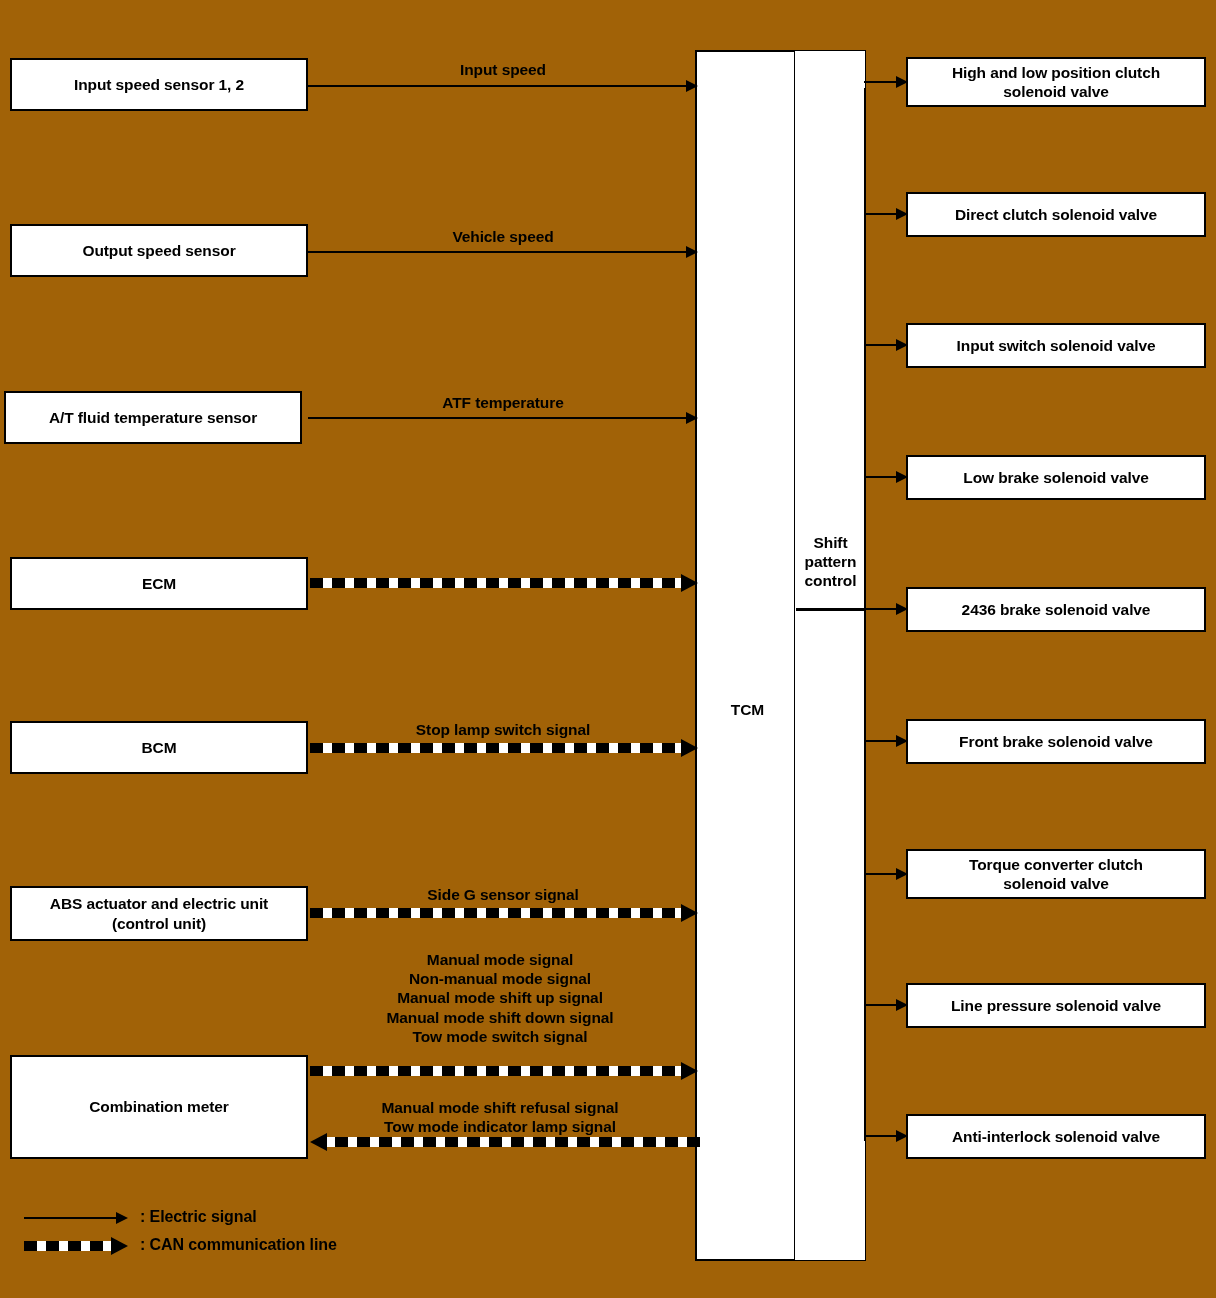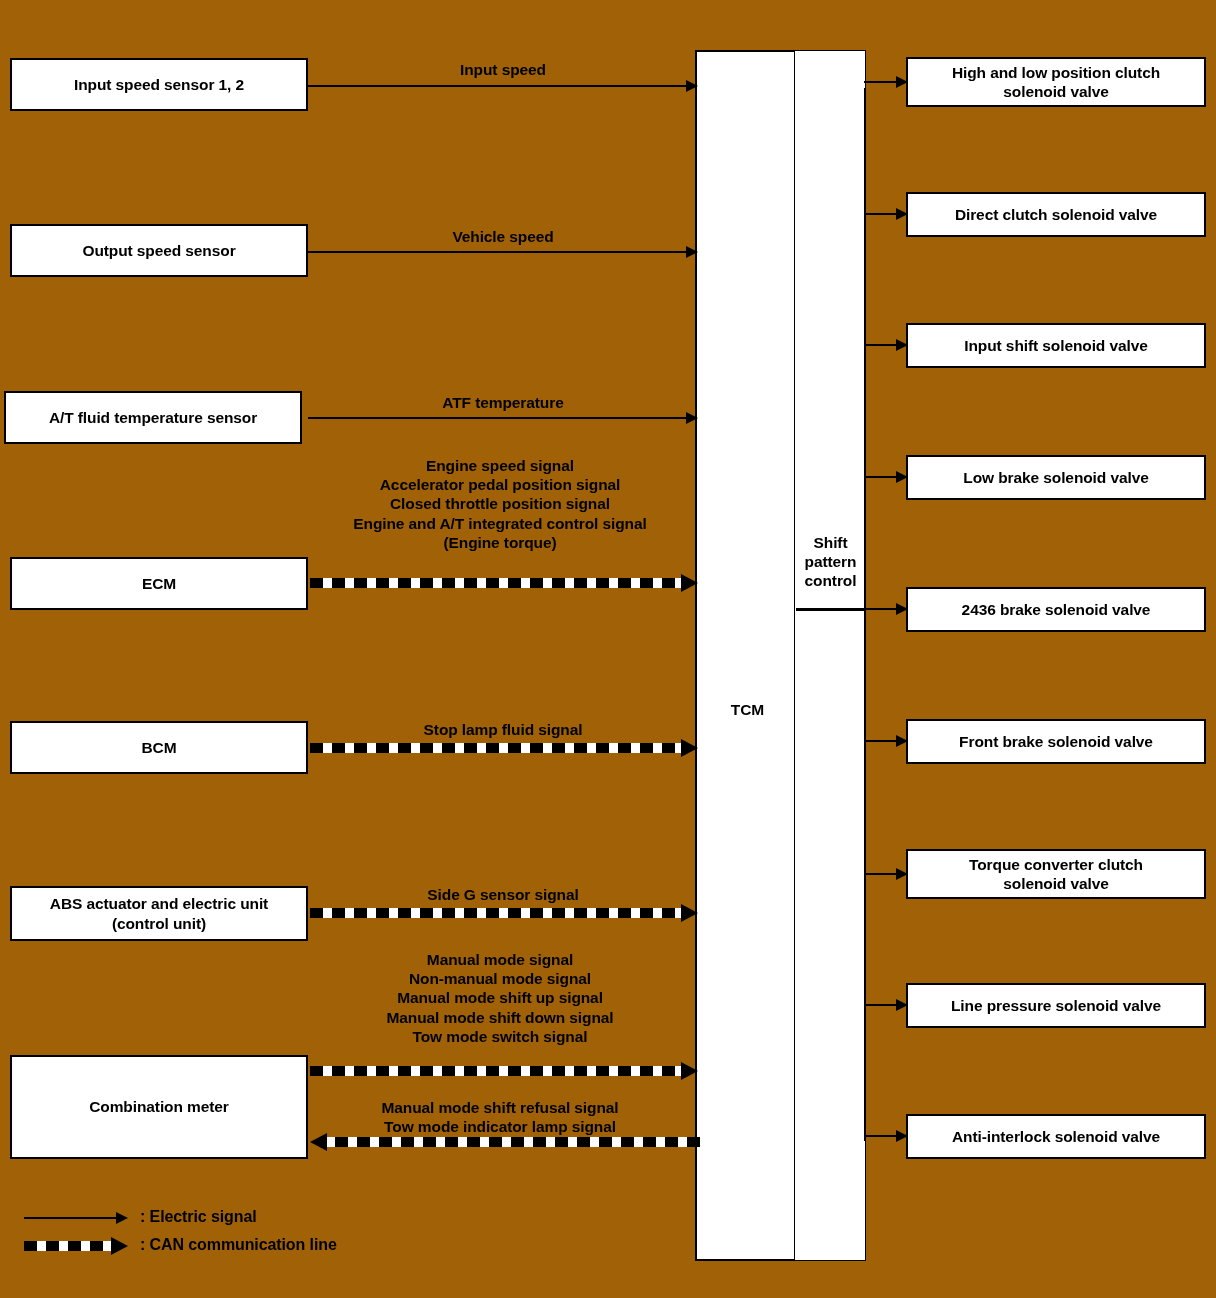--- a/index.html
+++ b/index.html
@@ -192,21 +192,21 @@
 
   <div class="box" style="left:906px; top:192px; width:300px; height:45px;">
     <span>Direct clutch solenoid valve</span>
   </div>
   <div class="e-arrow" style="left:864px; top:208px; width:46px;">
     <div class="shaft" style="width:34px;"></div>
       <div class="head" style="left:32px;"></div>
   </div>
 
   <div class="box" style="left:906px; top:323px; width:300px; height:45px;">
-    <span>Input shift solenoid valve</span>
+    <span>Input switch solenoid valve</span>
   </div>
   <div class="e-arrow" style="left:864px; top:339px; width:46px;">
     <div class="shaft" style="width:34px;"></div>
       <div class="head" style="left:32px;"></div>
   </div>
 
   <div class="box" style="left:906px; top:455px; width:300px; height:45px;">
     <span>Low brake solenoid valve</span>
   </div>
   <div class="e-arrow" style="left:864px; top:471px; width:46px;">
@@ -271,31 +271,26 @@
   <div class="e-arrow" style="left:308px; top:412px; width:390px;">
     <div class="shaft" style="width:380px;"></div>
       <div class="head" style="left:378px;"></div>
   </div>
   <div class="label" style="left:308px; top:393px; width:390px;">ATF temperature</div>
 
   <div class="can-arrow" style="left:310px; top:575px; width:390px;">
     <div class="shaft" style="left:0; width:374px;"></div>
     <div class="head-r" style="left:371px;"></div>
   </div>
-  <div class="label" style="left:300px; top:456px; width:400px; white-space:pre-line;">Engine speed signal
-Accelerator pedal position signal
-Closed throttle position signal
-Engine and A/T integrated control signal
-(Engine torque)</div>
 
   <div class="can-arrow" style="left:310px; top:740px; width:390px;">
     <div class="shaft" style="left:0; width:374px;"></div>
     <div class="head-r" style="left:371px;"></div>
   </div>
-  <div class="label" style="left:308px; top:720px; width:390px;">Stop lamp fluid signal</div>
+  <div class="label" style="left:308px; top:720px; width:390px;">Stop lamp switch signal</div>
 
   <div class="can-arrow" style="left:310px; top:905px; width:390px;">
     <div class="shaft" style="left:0; width:374px;"></div>
     <div class="head-r" style="left:371px;"></div>
   </div>
   <div class="label" style="left:308px; top:885px; width:390px;">Side G sensor signal</div>
 
   <div class="can-arrow" style="left:310px; top:1063px; width:390px;">
     <div class="shaft" style="left:0; width:374px;"></div>
     <div class="head-r" style="left:371px;"></div>

